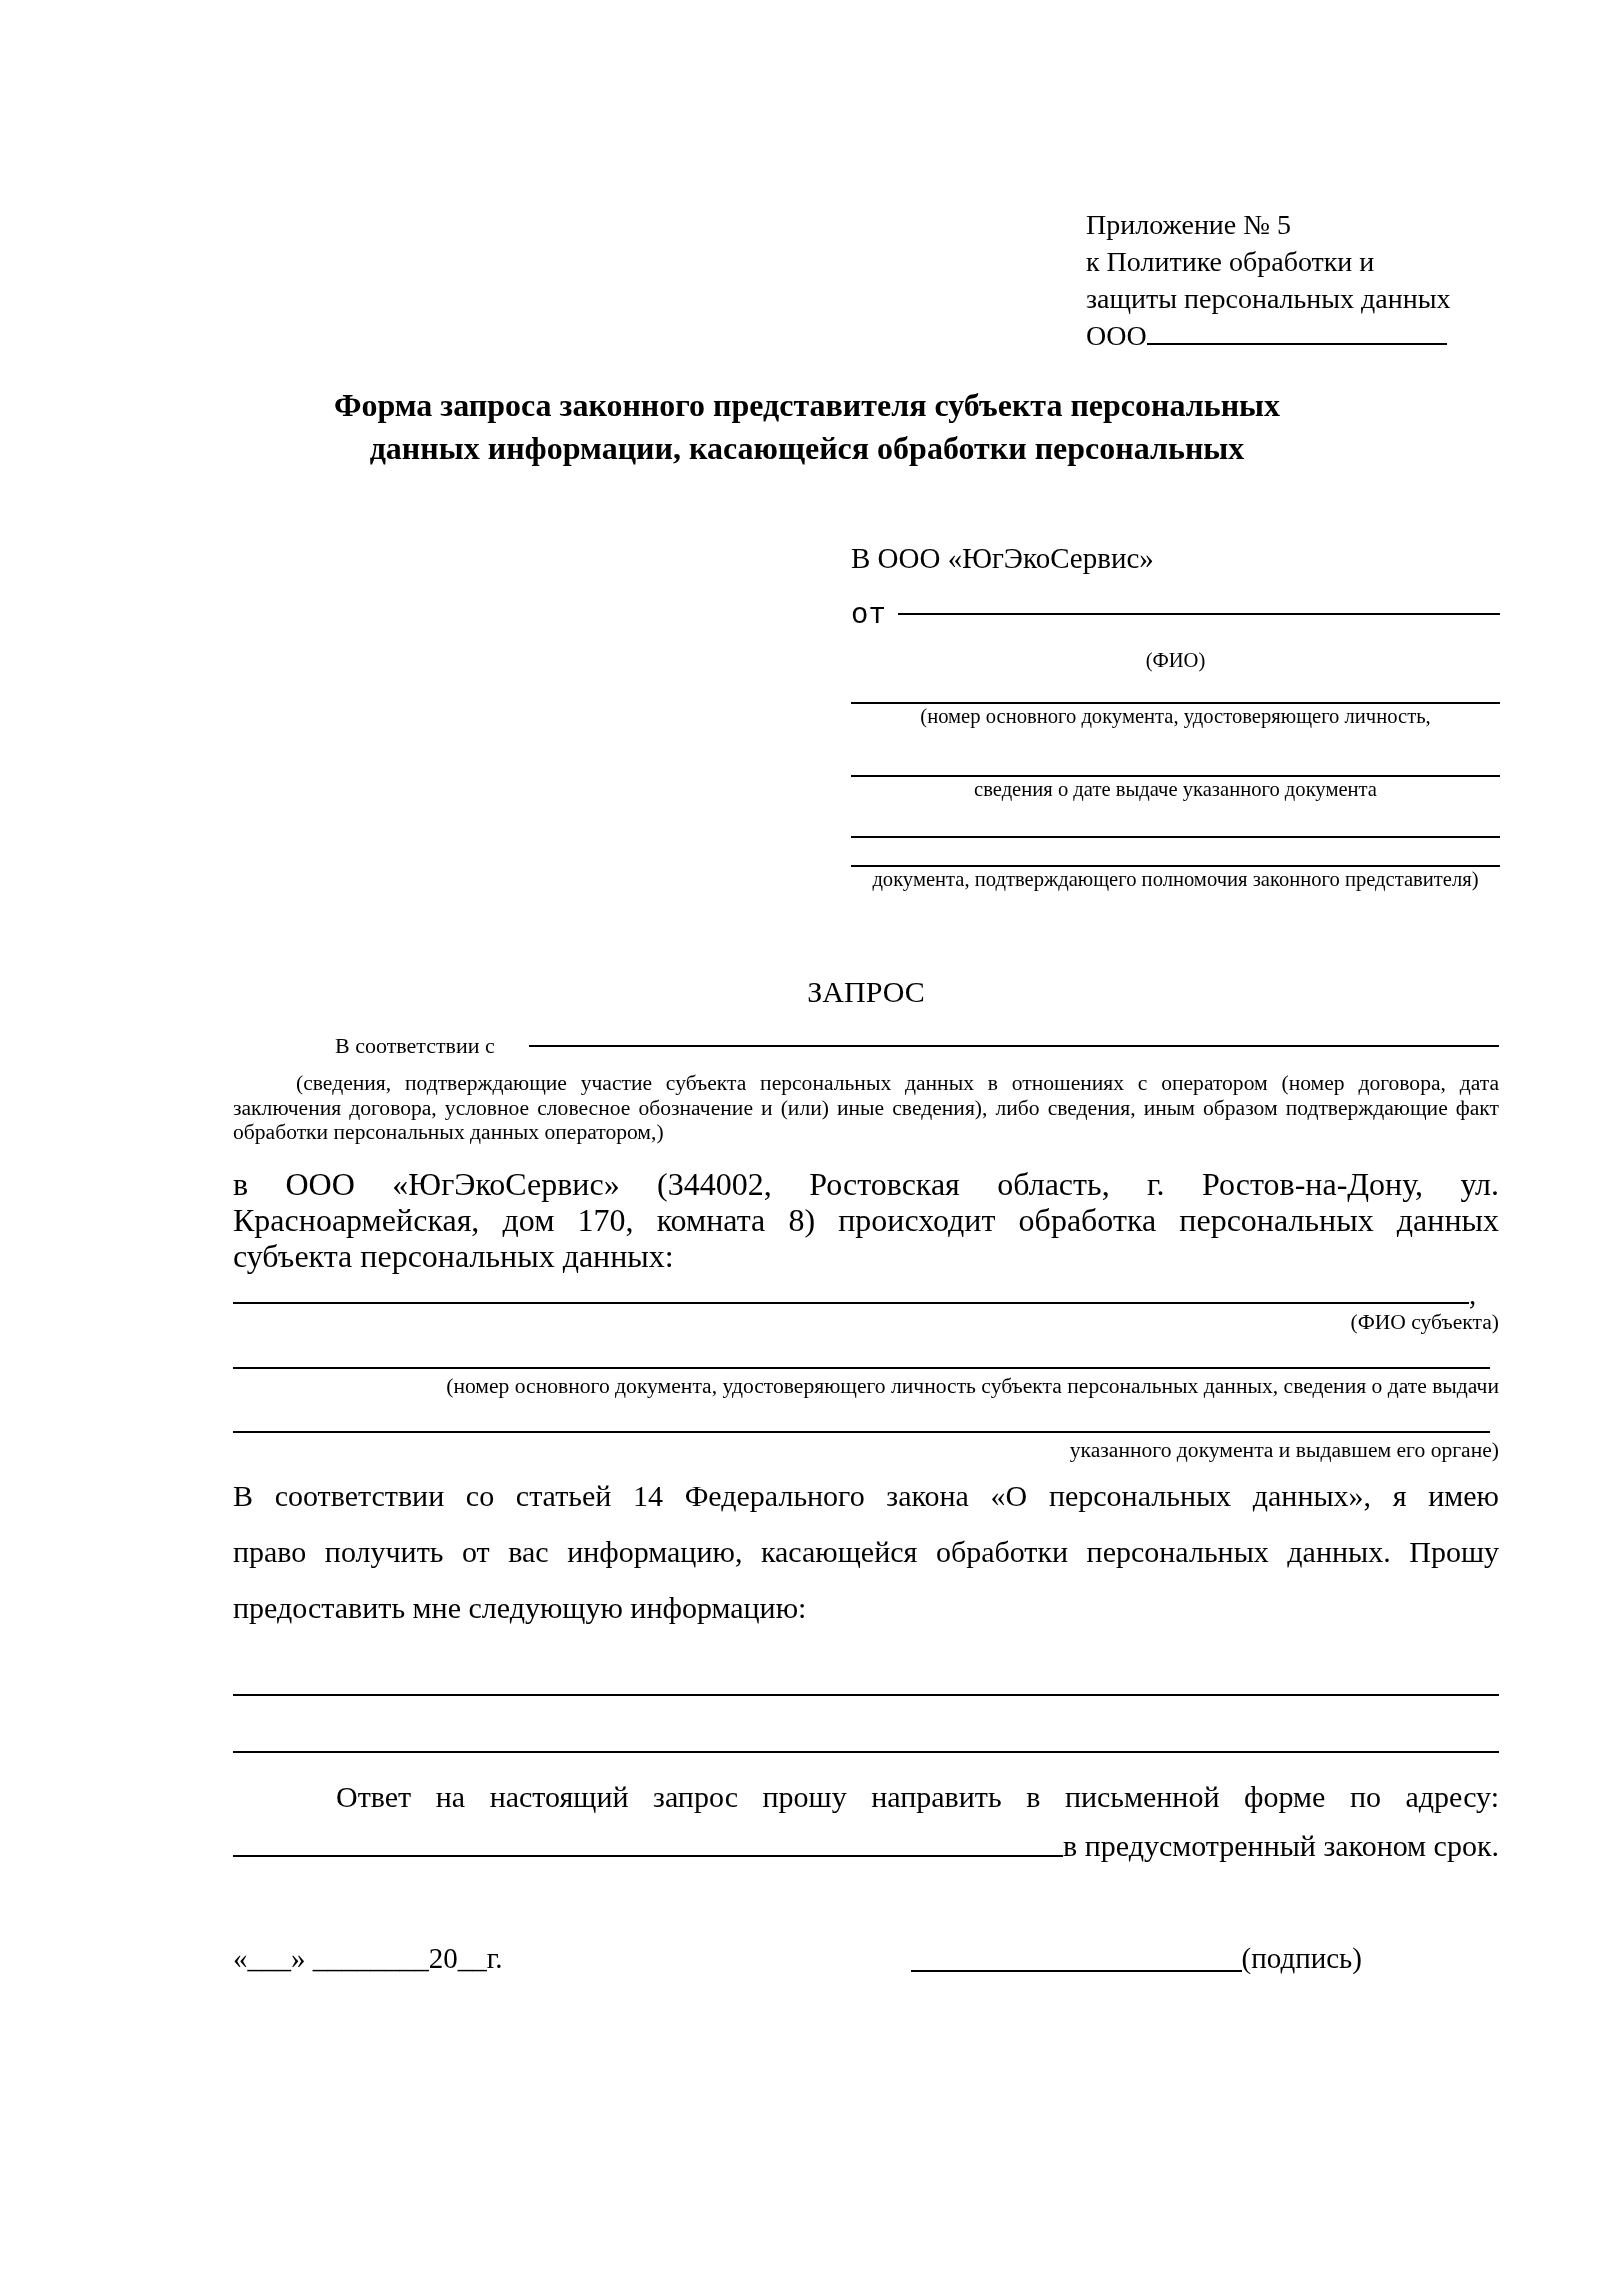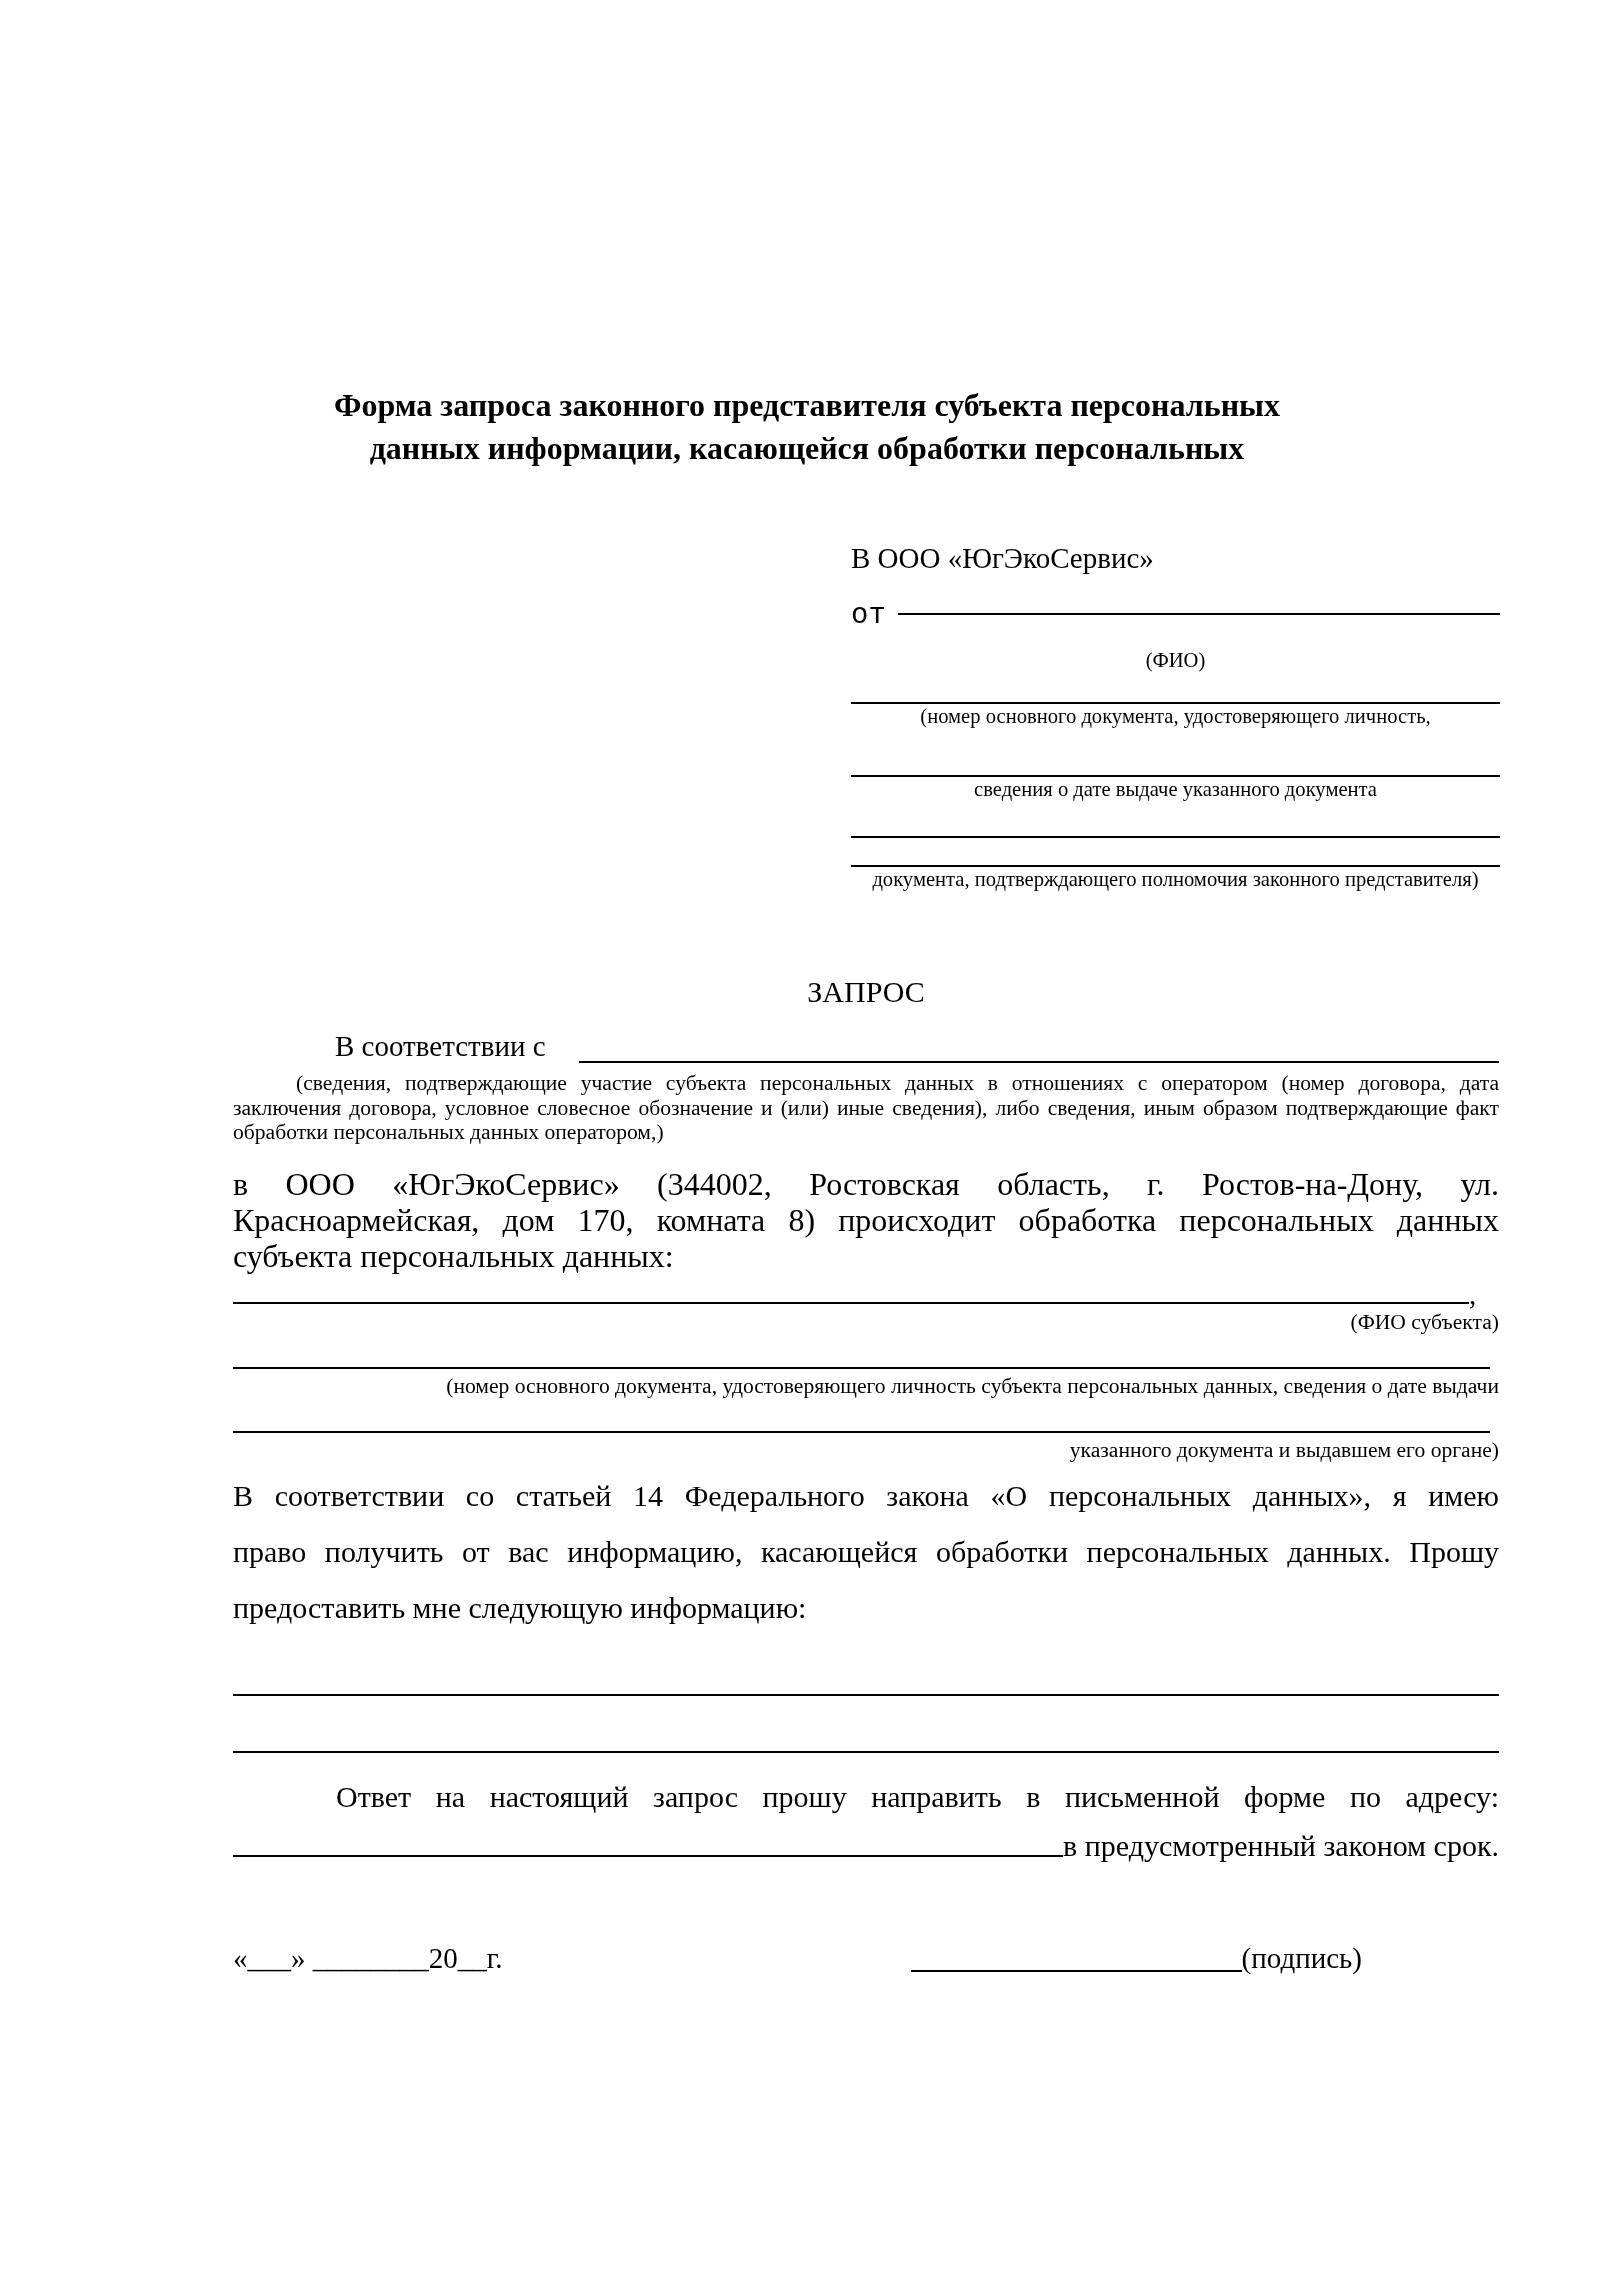--- a/index.html
+++ b/index.html
@@ -38,21 +38,21 @@
   .u2{height:45px;}
   .u3{height:34px;}
   .u4{height:26.5px;}
   
   .zapros{
     position:absolute;left:233px;top:975px;width:1266px;
     text-align:center;font-size:30px;
   }
   .intro-row{
     position:absolute;left:233px;top:1028px;width:1266px;height:35px;
-    display:flex;align-items:flex-end;font-size:29px;gap:24px;
+    display:flex;align-items:center;font-size:22px;gap:24px;
   }
   .intro-label{padding-left:102px;white-space:nowrap;}
   .intro-row .fill{flex:1;margin-left:9.8px;border-bottom:2.9px solid #000;}
   .intro-cap{
     position:absolute;left:233px;top:1071px;width:1266px;
     font-size:21.6px;line-height:24.5px;
   }
   .jl{text-align:justify;text-align-last:justify;}
   .jl-last{text-align:left;}
   .indent64{text-indent:63px;}
@@ -101,20 +101,28 @@
     font-size:29px;
   }
   .sig-group{display:flex;align-items:flex-end;}
   .sig-line{width:331px;height:29px;border-bottom:2.9px solid #000;margin-bottom:2.9px;}
 </style>
 </head>
 <body>
 
 <div class="page">
 
+  <div class="header-note">
+    <div>Приложение № 5</div>
+    <div>к Политике обработки и</div>
+    <div>защиты персональных данных</div>
+    <div class="ooo-row">
+      <span>ООО</span><span class="ooo-uline"></span>
+    </div>
+  </div>
 
   <div class="title">
     <div>Форма запроса законного представителя субъекта персональных</div>
     <div>данных информации, касающейся обработки персональных</div>
   </div>
 
   <div class="addr">
     <div class="addr-to">В ООО «ЮгЭкоСервис»</div>
     <div class="from-row">
       <span>от</span>

